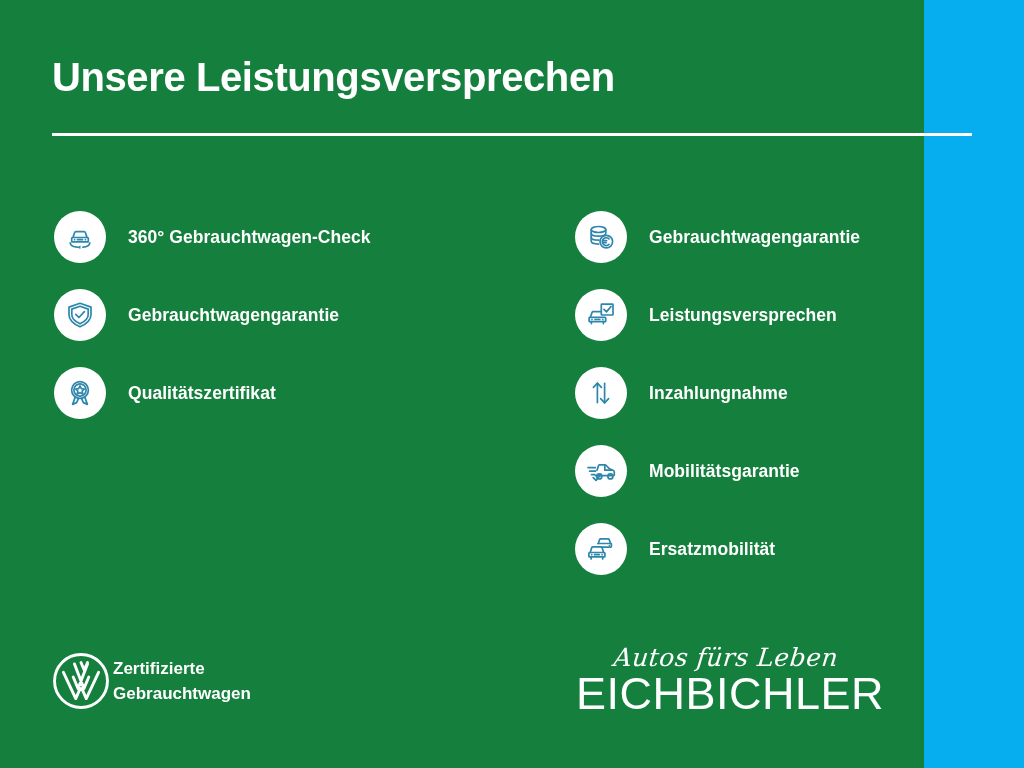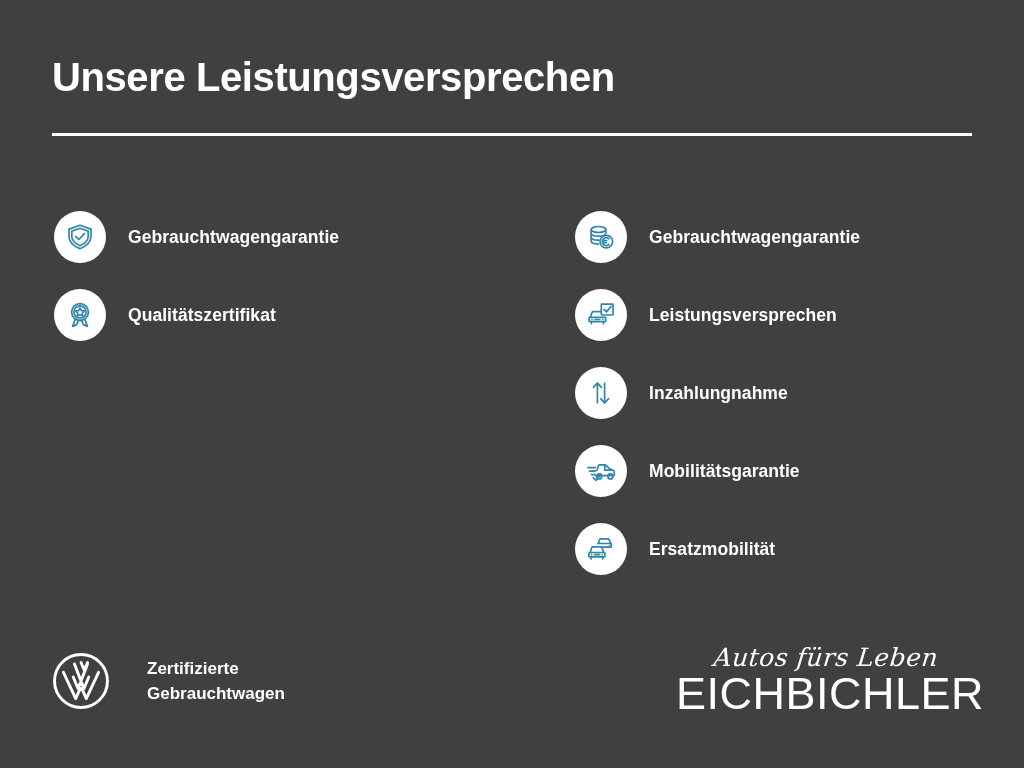--- a/index.html
+++ b/index.html
@@ -5,22 +5,22 @@
 <style>
   * { margin:0; padding:0; box-sizing:border-box; }
   html, body {
     width:1024px; height:768px;
     overflow:hidden;
     background:#06AEEF;
     font-family:"Liberation Sans", sans-serif;
   }
   .page {
     position:relative;
-    width:1024px; height:768px;
-    background:#404040;
+    width:924px; height:768px;
+    background:#15803d;
   }
 
   
   .page-title {
     position:absolute;
     left:52px; top:54px;
     font-size:40px;
     font-weight:bold;
     color:#FFFFFF;
     letter-spacing:-0.4px;
@@ -89,21 +89,21 @@
 
   
   .footer-vw {
     position:absolute;
     left:52px; top:652px;
     display:flex;
     align-items:center;
   }
   .vw-logo { width:58px; height:58px; flex:0 0 auto; }
   .vw-text {
-    margin-left:37px;
+    margin-left:3px;
     font-size:17px;
     font-weight:bold;
     color:#FFFFFF;
     line-height:1.5;
     white-space:nowrap;
   }
 
   .footer-dealer {
     position:absolute;
     right:48px; top:645px;
@@ -134,20 +134,35 @@
 
 <div class="page">
 
   <div class="page-title">Unsere Leistungsversprechen</div>
   <div class="title-divider"></div>
 
   <div class="features">
 
     <div class="feature-col col-left">
 
+      <div class="feature-item">
+        <div class="feature-icon">
+          <svg viewBox="0 0 32 32">
+            <path d="M9 16.5 L10.6 11.6 Q10.9 10.6 12 10.6 L20 10.6 Q21.1 10.6 21.4 11.6 L23 16.5"></path>
+            <path d="M8.4 16.5 L23.6 16.5 Q24.3 16.5 24.3 17.2 L24.3 20.2 Q24.3 20.9 23.6 20.9 L8.4 20.9 Q7.7 20.9 7.7 20.2 L7.7 17.2 Q7.7 16.5 8.4 16.5 Z"></path>
+            <circle cx="10.6" cy="18.7" r="0.85" class="solid"></circle>
+            <circle cx="21.4" cy="18.7" r="0.85" class="solid"></circle>
+            <path d="M13.5 18.7 L18.5 18.7"></path>
+            <path d="M6.2 21.8 Q6.6 25.6 13.5 26.1"></path>
+            <path d="M25.8 21.8 Q25.4 25.6 18.9 26.1"></path>
+            <path d="M16.6 24.4 L13.1 26.2 L16.4 28" class="solid"></path>
+          </svg>
+        </div>
+        <div class="feature-label">360° Gebrauchtwagen-Check</div>
+      </div>
 
       <div class="feature-item">
         <div class="feature-icon">
           <svg viewBox="0 0 32 32">
             <path d="M16 4.2 L27 8.1 L27 15.5 Q27 23 16 27.8 Q5 23 5 15.5 L5 8.1 Z"></path>
             <path d="M16 7.2 L24.2 10.1 L24.2 15.5 Q24.2 21.1 16 24.8 Q7.8 21.1 7.8 15.5 L7.8 10.1 Z"></path>
             <path d="M11.8 15.4 L14.9 18.5 L20.4 12.6"></path>
           </svg>
         </div>
         <div class="feature-label">Gebrauchtwagengarantie</div>

